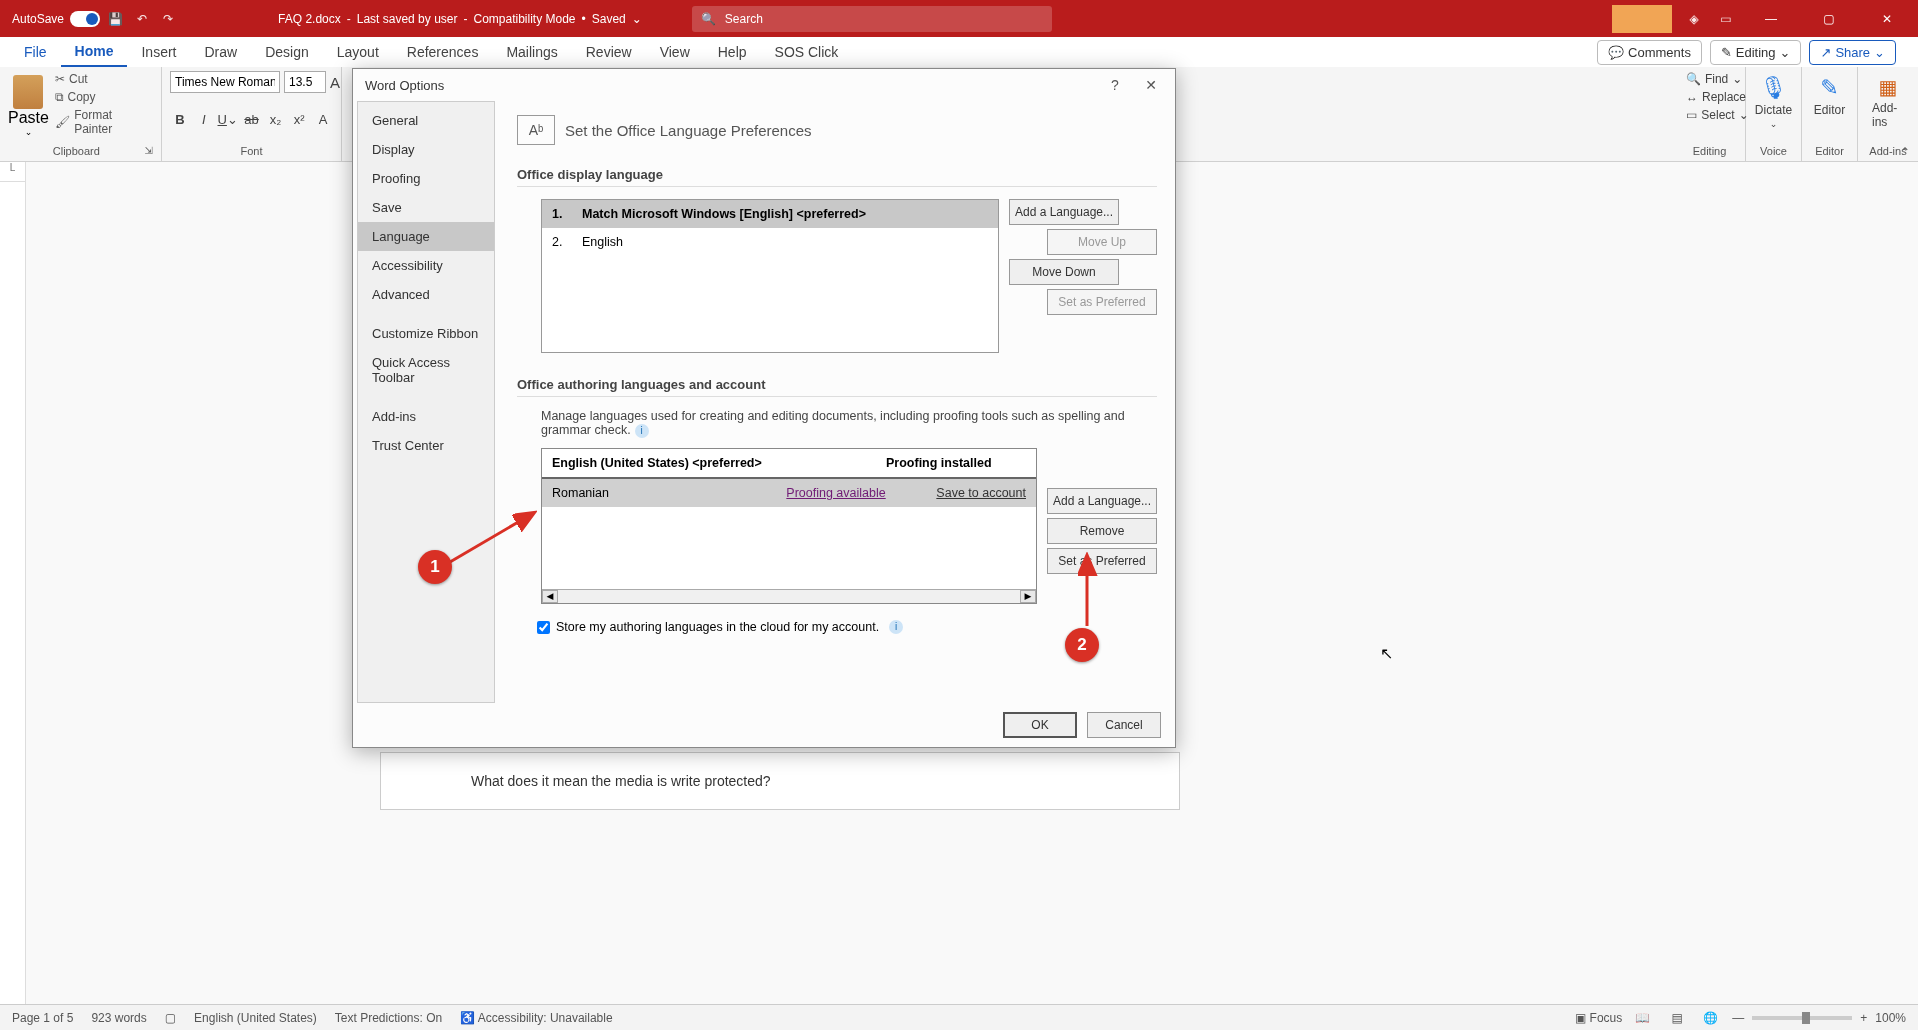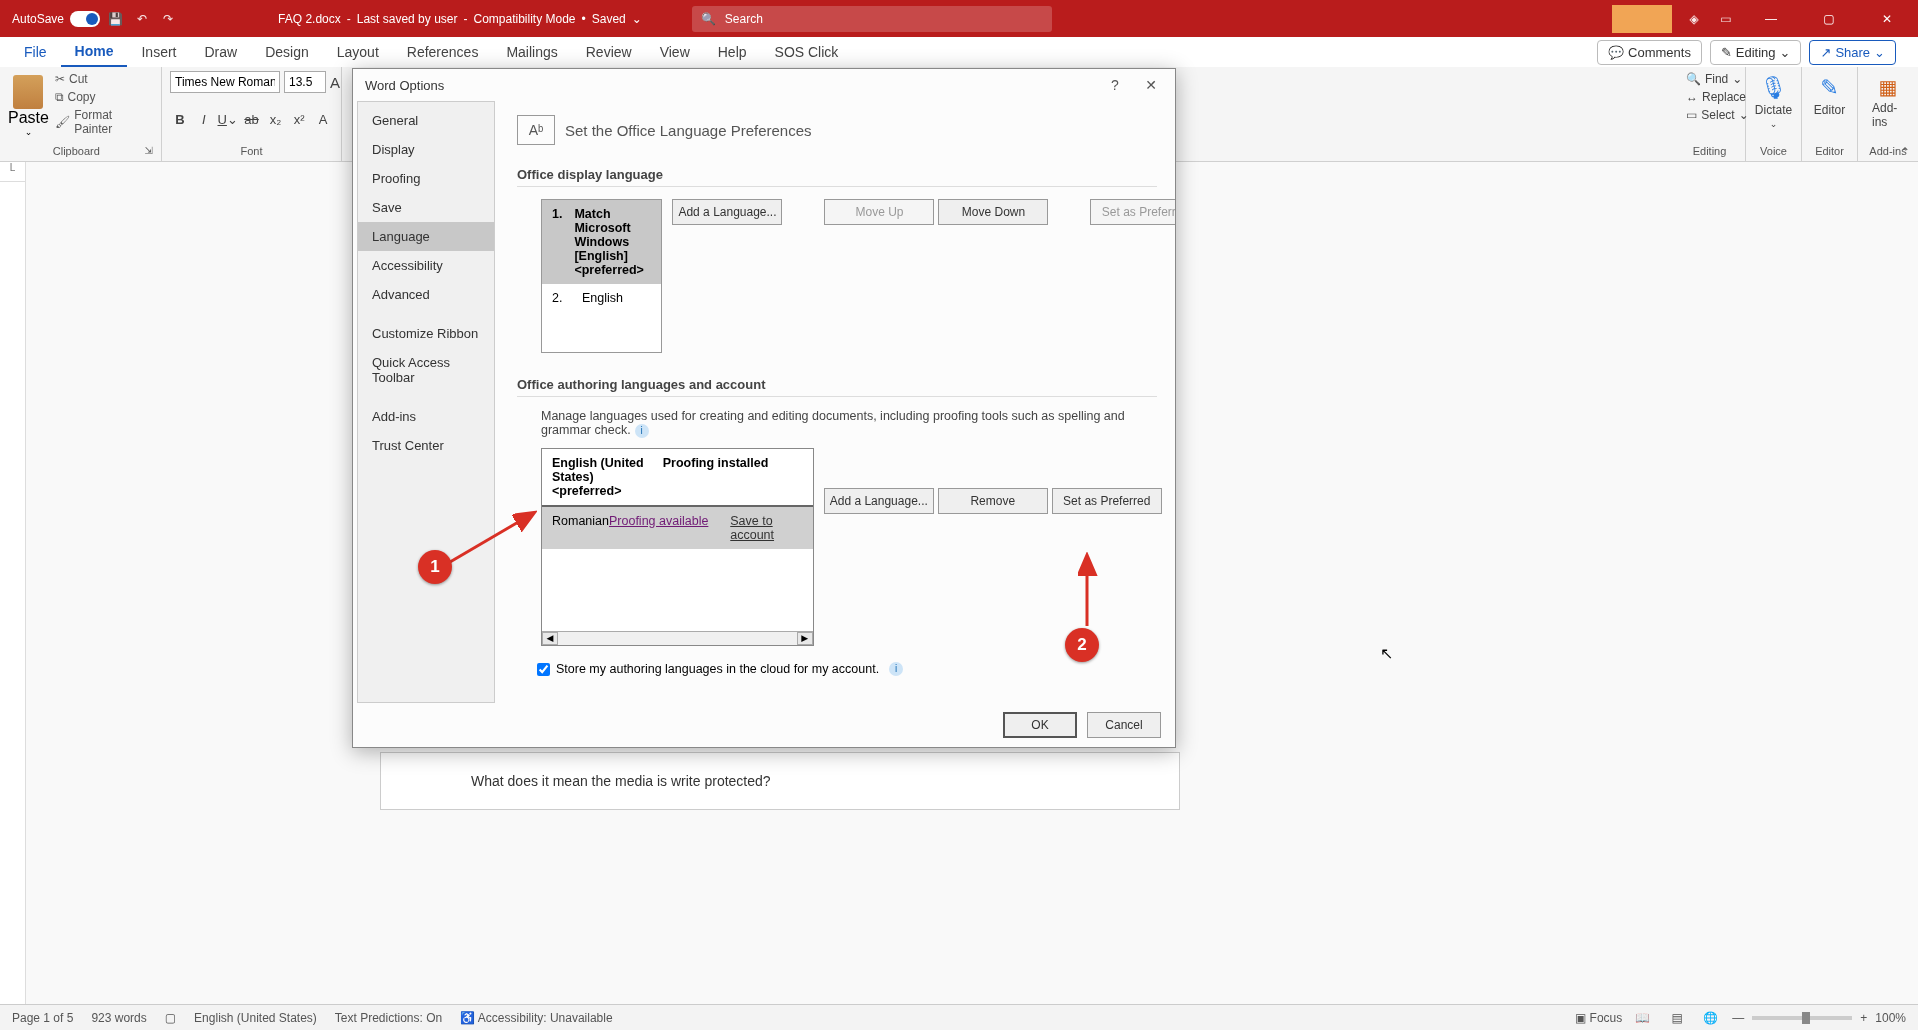--- a/index.html
+++ b/index.html
@@ -73,21 +73,21 @@
 .lang-icon { width: 38px; height: 30px; border: 1px solid #999; display: flex; align-items: center; justify-content: center; font-size: 14px; color: #555; }
 .dlg-section { font-size: 13px; font-weight: 600; color: #444; margin-bottom: 4px; }
 .dlg-hr { border: none; border-top: 1px solid #ddd; margin-bottom: 12px; }
 .dlg-desc { font-size: 12.5px; color: #444; margin-bottom: 10px; margin-left: 24px; }
 .info-icon { display: inline-block; width: 14px; height: 14px; border-radius: 50%; background: #cde4f7; color: #1a6db3; font-size: 10px; text-align: center; line-height: 14px; margin-left: 4px; }
 .dlg-row { display: flex; gap: 10px; margin-left: 24px; }
 .lang-list { width: 500px; border: 1px solid #999; background: #fff; }
 .lang-item { padding: 7px 10px; font-size: 12.5px; display: flex; gap: 12px; }
 .lang-item.sel { background: #c8c8c8; font-weight: 600; }
 .lang-item .num { width: 18px; }
-.btn-col { display: flex; flex-direction: row; gap: 4px; }
+.btn-col { display: flex; flex-direction: column; gap: 4px; }
 .dlg-btn { width: 110px; height: 26px; border: 1px solid #999; background: #efefef; font-size: 12px; color: #333; cursor: pointer; }
 .dlg-btn:disabled { color: #999; background: #f5f5f5; margin-left: 38px; }
 .auth-list { width: 500px; border: 1px solid #888; background: #fff; }
 .auth-head { padding: 7px 10px; font-size: 12.5px; font-weight: 600; display: flex; border-bottom: 2px solid #666; }
 .auth-head .c1 { flex: 1; }
 .auth-head .c2 { width: 140px; }
 .auth-row { padding: 7px 10px; font-size: 12.5px; display: flex; background: #d0d0d0; }
 .auth-row .c1 { flex: 1; }
 .auth-row .c2 { width: 150px; text-decoration: underline; color: #701a75; }
 .auth-row .c3 { text-decoration: underline; color: #333; }

